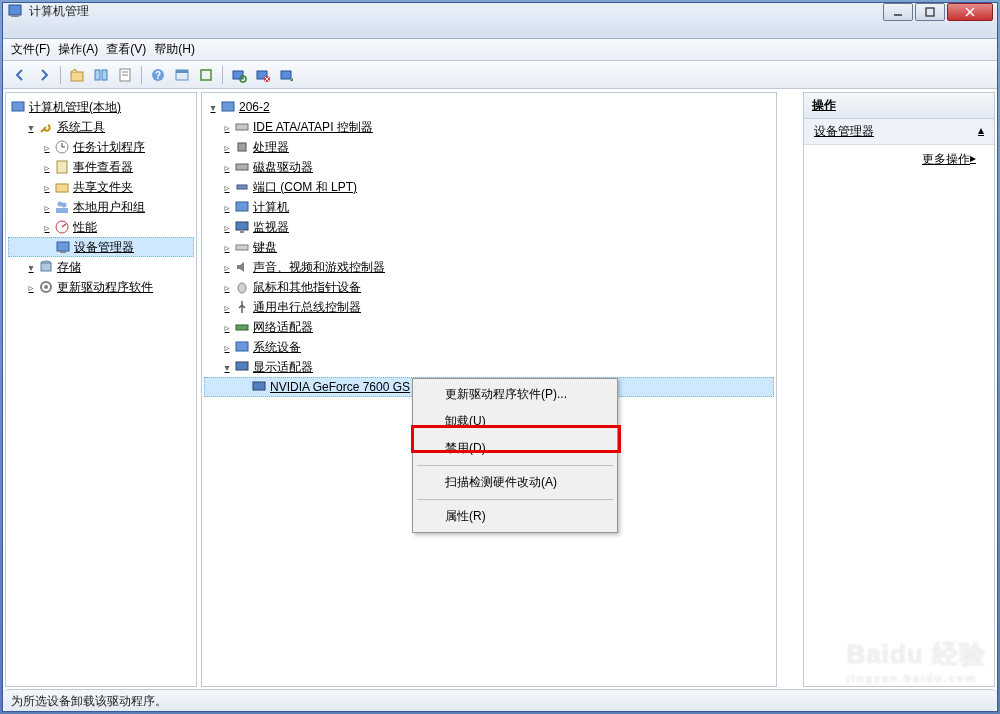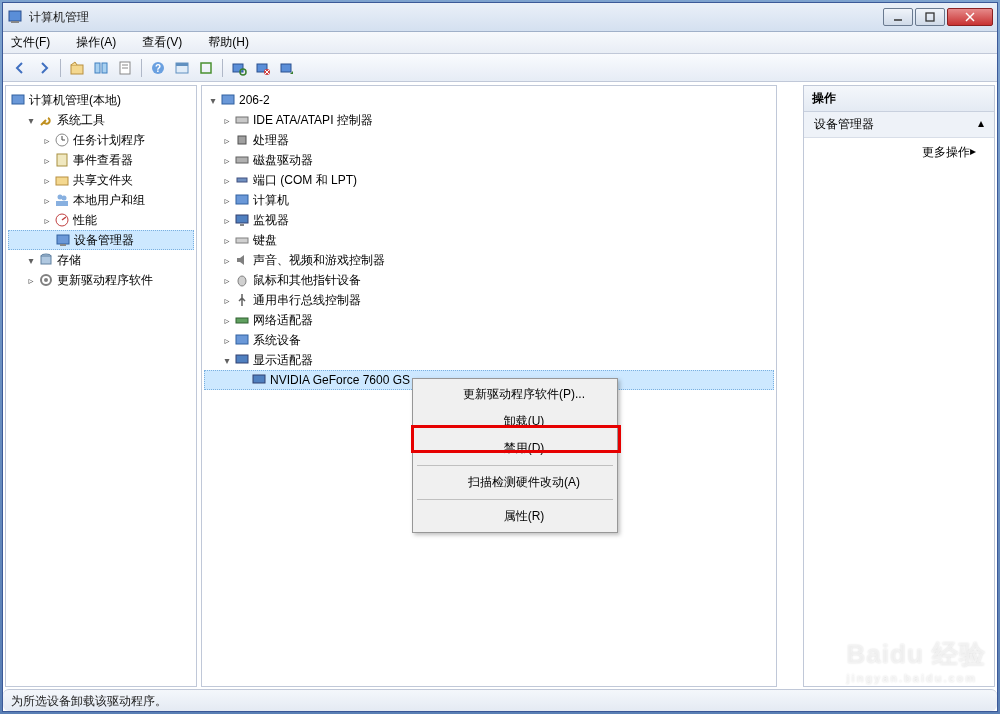--- a/index.html
+++ b/index.html
@@ -14,24 +14,24 @@
 }
 .window {
   position: absolute;
   top: 2px; left: 2px; right: 2px; bottom: 2px;
   background: #fff;
   border: 1px solid #3b5998;
   display: flex;
   flex-direction: column;
 }
 .titlebar {
-  height: 29px;
+  height: 36px;
   background: linear-gradient(#eaf0f8, #d4e0f0);
   display: flex;
-  align-items: center;
+  align-items: flex-start;
   padding: 0 4px;
   border-bottom: 1px solid #a0b0c8;
 }
 .titlebar .icon { width: 16px; height: 16px; margin-right: 6px; }
 .titlebar .title { flex: 1; color: #1a1a1a; }
 .winbtns { display: flex; gap: 2px; }
 .winbtn {
   width: 30px; height: 18px;
   border: 1px solid #6a7a90;
   border-radius: 2px;
@@ -41,21 +41,21 @@
 }
 .winbtn.close { width: 46px; background: linear-gradient(#e68a8a, #c83232); color: #fff; border-color: #8b2020; }
 .winbtn svg { width: 10px; height: 10px; }
 
 .menubar {
   height: 22px;
   background: linear-gradient(#f7f9fc, #e8edf5);
   border-bottom: 1px solid #c0c8d8;
   display: flex;
   align-items: center;
-  gap: 26px;
+  gap: 8px;
   padding: 0 8px;
 }
 .menubar span { cursor: default; }
 
 .toolbar {
   height: 28px;
   background: linear-gradient(#f9fbfe, #e6ecf5);
   border-bottom: 1px solid #c0c8d8;
   display: flex;
   align-items: center;
@@ -74,20 +74,21 @@
   flex: 1;
   display: flex;
   border-top: 1px solid #fff;
 }
 .panel {
   background: #fff;
   border: 1px solid #c0c8d8;
   margin: 2px;
   overflow: auto;
   position: relative;
+  text-decoration: underline;
 }
 .left-panel { width: 192px; }
 .center-panel { flex: 1; }
 .right-panel { width: 192px; padding: 0; margin-left: 24px; }
 
 .tree { padding: 4px 2px; }
 .tree-item {
   display: flex;
   align-items: center;
   height: 20px;
@@ -131,21 +132,20 @@
   width: 206px;
   background: #f0f0f0;
   border: 1px solid #979797;
   box-shadow: 2px 2px 4px rgba(0,0,0,0.25);
   padding: 2px;
 }
 .cm-item {
   padding: 5px 12px 5px 30px;
   cursor: default;
   position: relative;
-  text-align: center;
 }
 .cm-sep { height: 1px; background: #c0c0c0; margin: 3px 2px; }
 .highlight-box {
   position: absolute;
   border: 3px solid #e60000;
   pointer-events: none;
 }
 
 .statusbar {
   height: 22px;

